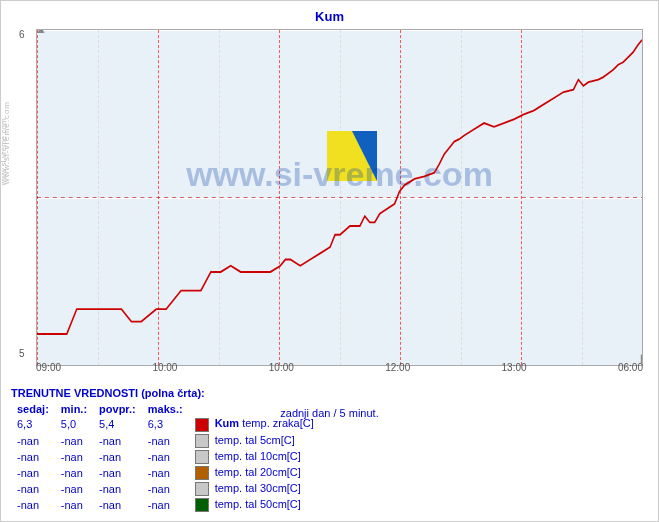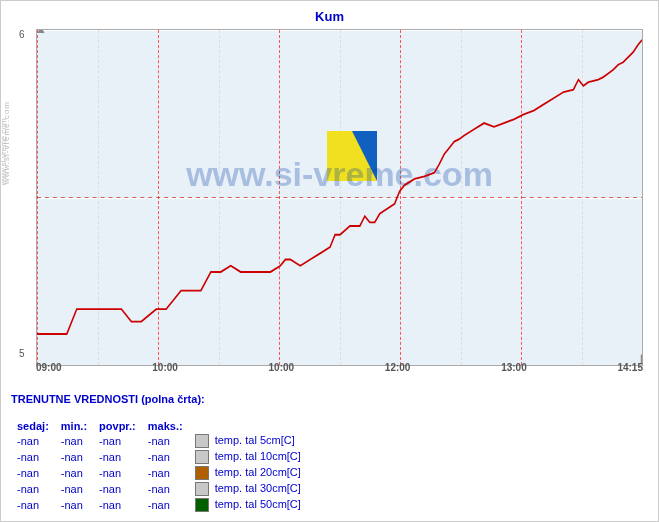--- a/index.html
+++ b/index.html
@@ -216,47 +216,58 @@
 
     <div style="position:absolute; bottom:0; right:-8px; font-size:12px; color:#888;">▶</div>
 
     <div style="position:absolute; top:-8px; left:-2px; font-size:12px; color:#888;">▲</div>
   </div>
 
   <div style="position:absolute; left:18px; top:28px; font-size:10px; color:#555;">6</div>
   <div style="position:absolute; left:18px; top:164px; font-size:10px; color:#555;"></div>
   <div style="position:absolute; left:18px; bottom:162px; font-size:10px; color:#555;">5</div>
 
-  <div style="position:absolute; bottom:148px; left:35px; right:15px; display:flex; justify-content:space-between; font-size:10px; color:#555;font-weight:bold;">
+  <div style="position:absolute; bottom:148px; left:35px; right:15px; display:flex; justify-content:space-between; font-size:10px; color:#555;">
     <span>09:00</span>
     <span>10:00</span>
     <span>10:00</span>
     <span>12:00</span>
     <span>13:00</span>
-    <span>14:15</span>
+    <span>06:00</span>
   </div>
 
   <div style="position:absolute; left:1px; top:100px; writing-mode:vertical-lr; transform:rotate(180deg); font-size:8px; color:#bbb; letter-spacing:1px;">www.si-vreme.com</div>
 
   <div class="description" style="bottom:100px;">
+    <div>zadnji dan / 5 minut.</div>
   </div>
 
   <div class="bottom-table">
-    <div style="font-weight:bold; margin-bottom:14px; color:#00c;">TRENUTNE VREDNOSTI (polna črta):</div>
+    <div style="font-weight:bold; margin-bottom:3px; color:#00c;">TRENUTNE VREDNOSTI (polna črta):</div>
     <table>
       <thead>
         <tr class="header-row">
           <td>sedaj:</td>
           <td>min.:</td>
           <td>povpr.:</td>
           <td>maks.:</td>
           <td></td>
         </tr>
       </thead>
       <tbody id="table-body">
+      <tr>
+      <td style="color:#00c">6,3</td>
+      <td style="color:#00c">5,0</td>
+      <td style="color:#00c">5,4</td>
+      <td style="color:#00c">6,3</td>
+      <td style="color:#00c">
+        <span class="color-swatch" style="background:#cc0000; border:1px solid #777;"></span>
+        <strong>Kum</strong> temp. zraka[C]
+      </td>
+    </tr>
           <tr>
       <td style="color:#00c">-nan</td>
       <td style="color:#00c">-nan</td>
       <td style="color:#00c">-nan</td>
       <td style="color:#00c">-nan</td>
       <td style="color:#00c">
         <span class="color-swatch" style="background:#c8c8c8; border:1px solid #777;"></span>
         temp. tal  5cm[C]
       </td>
     </tr>

